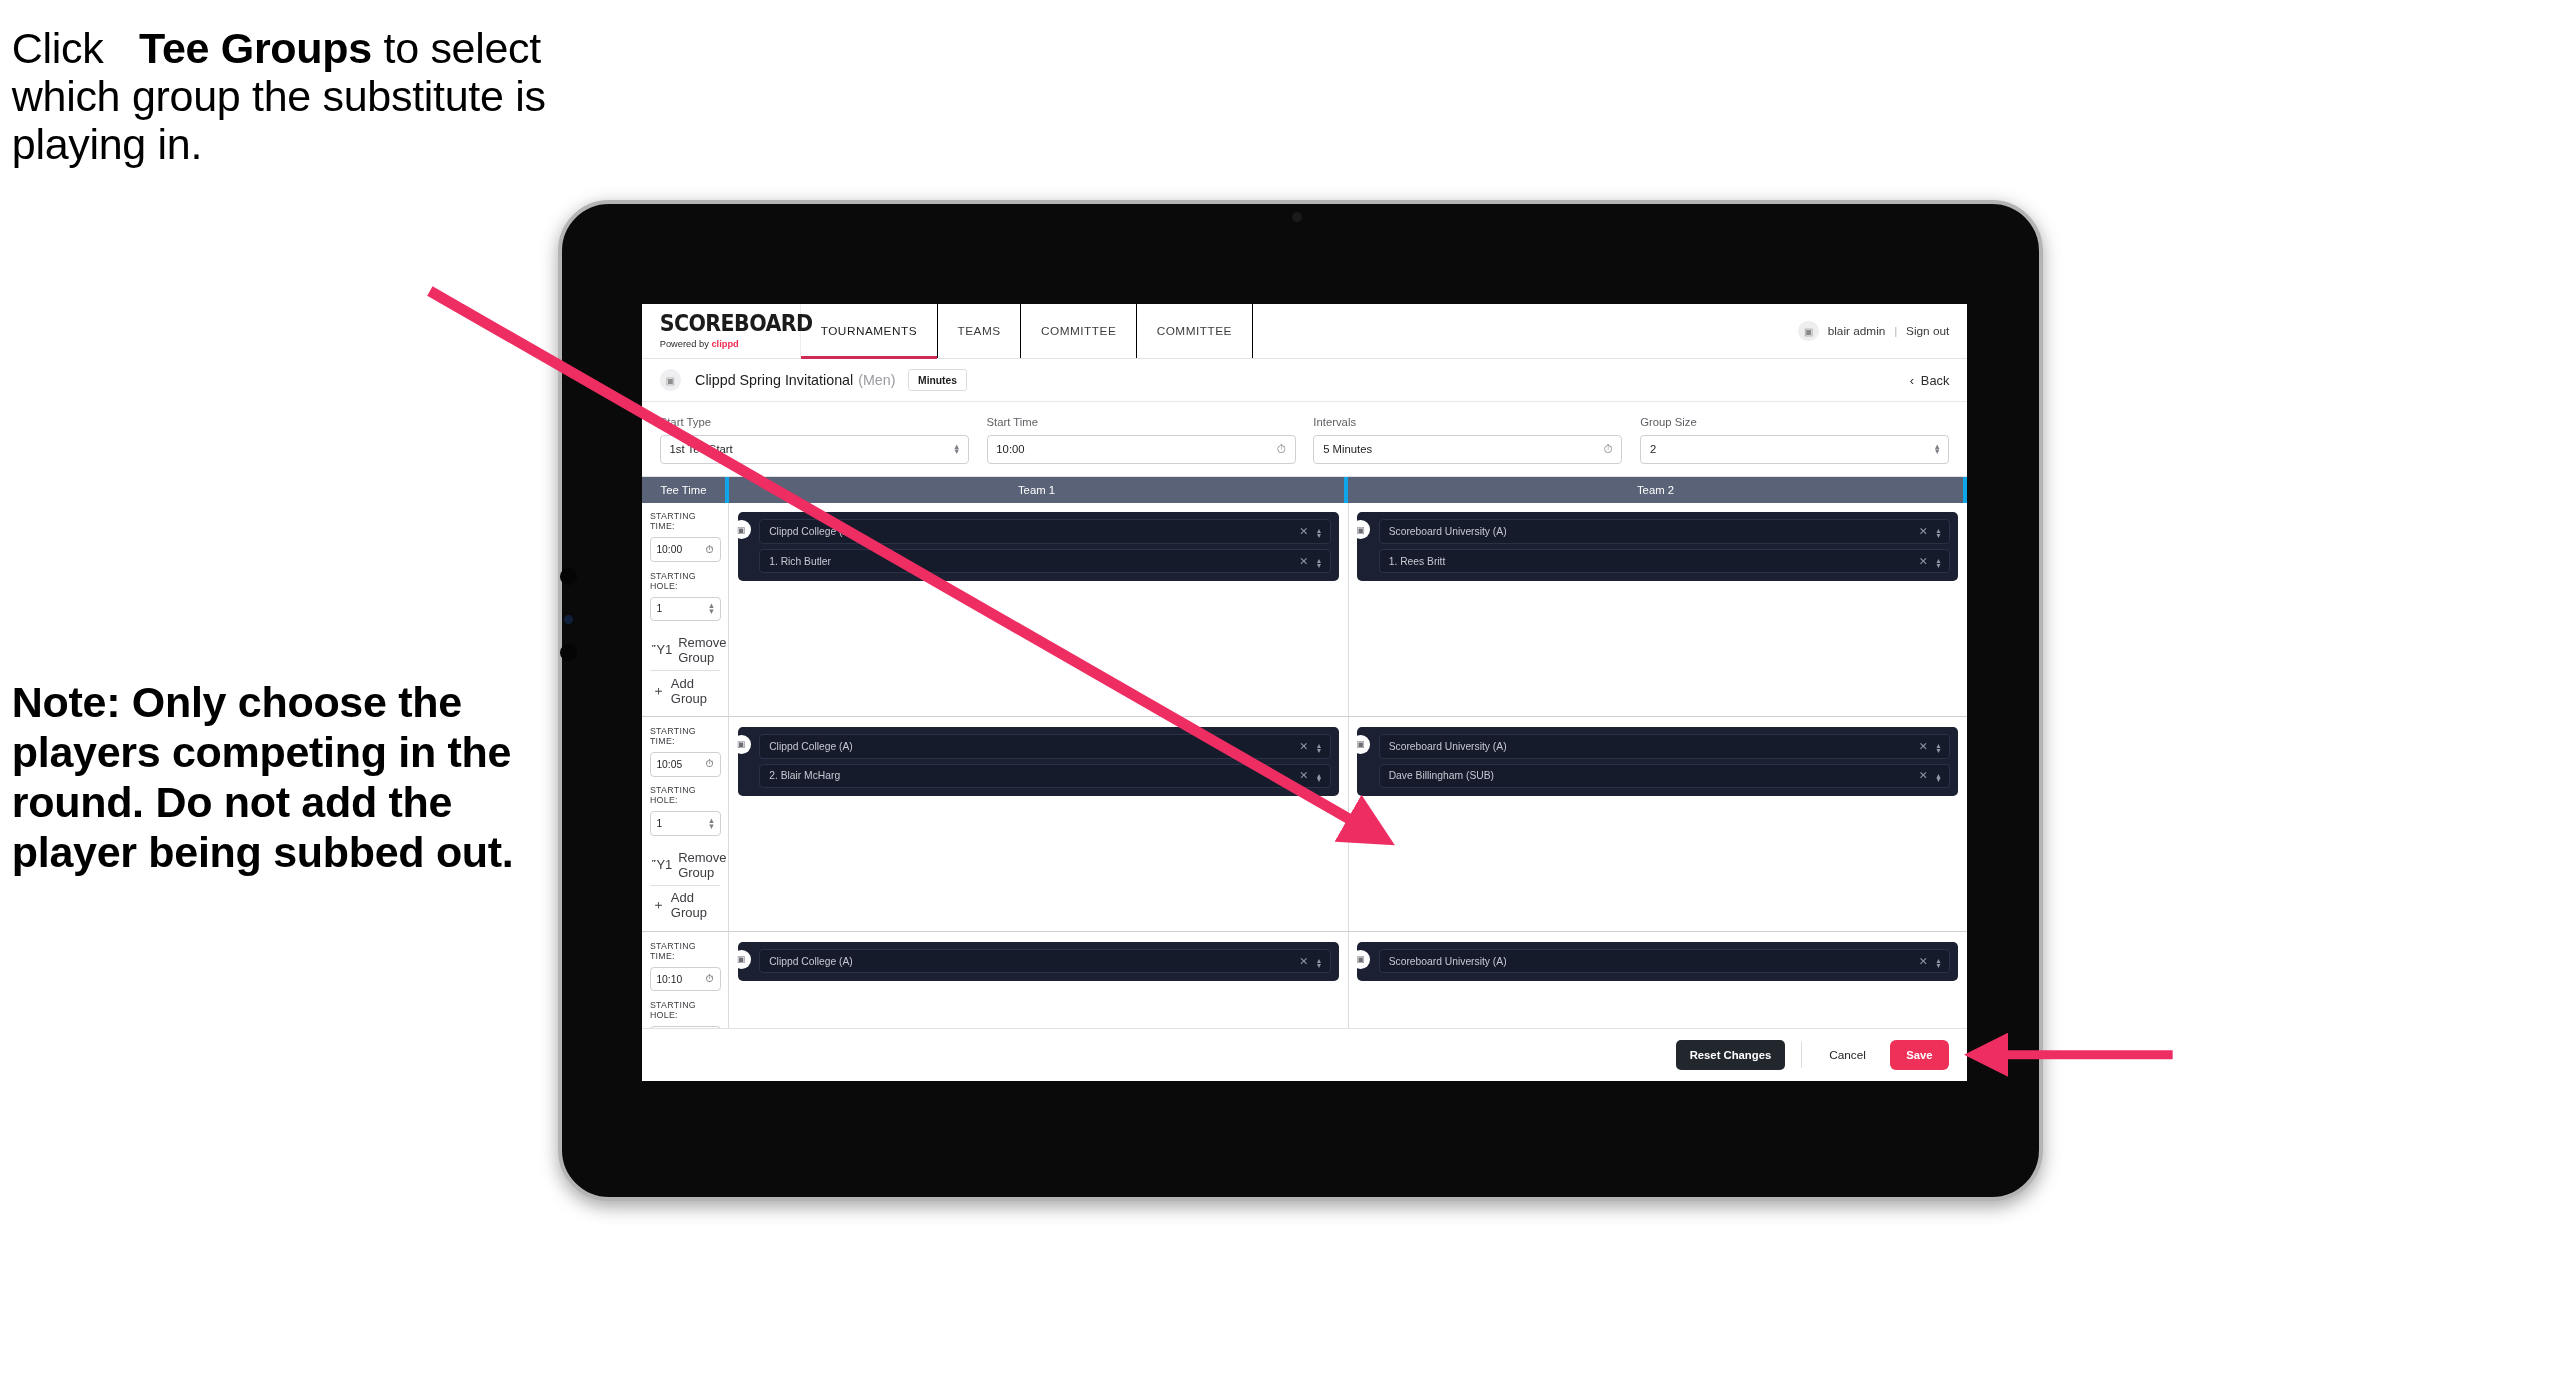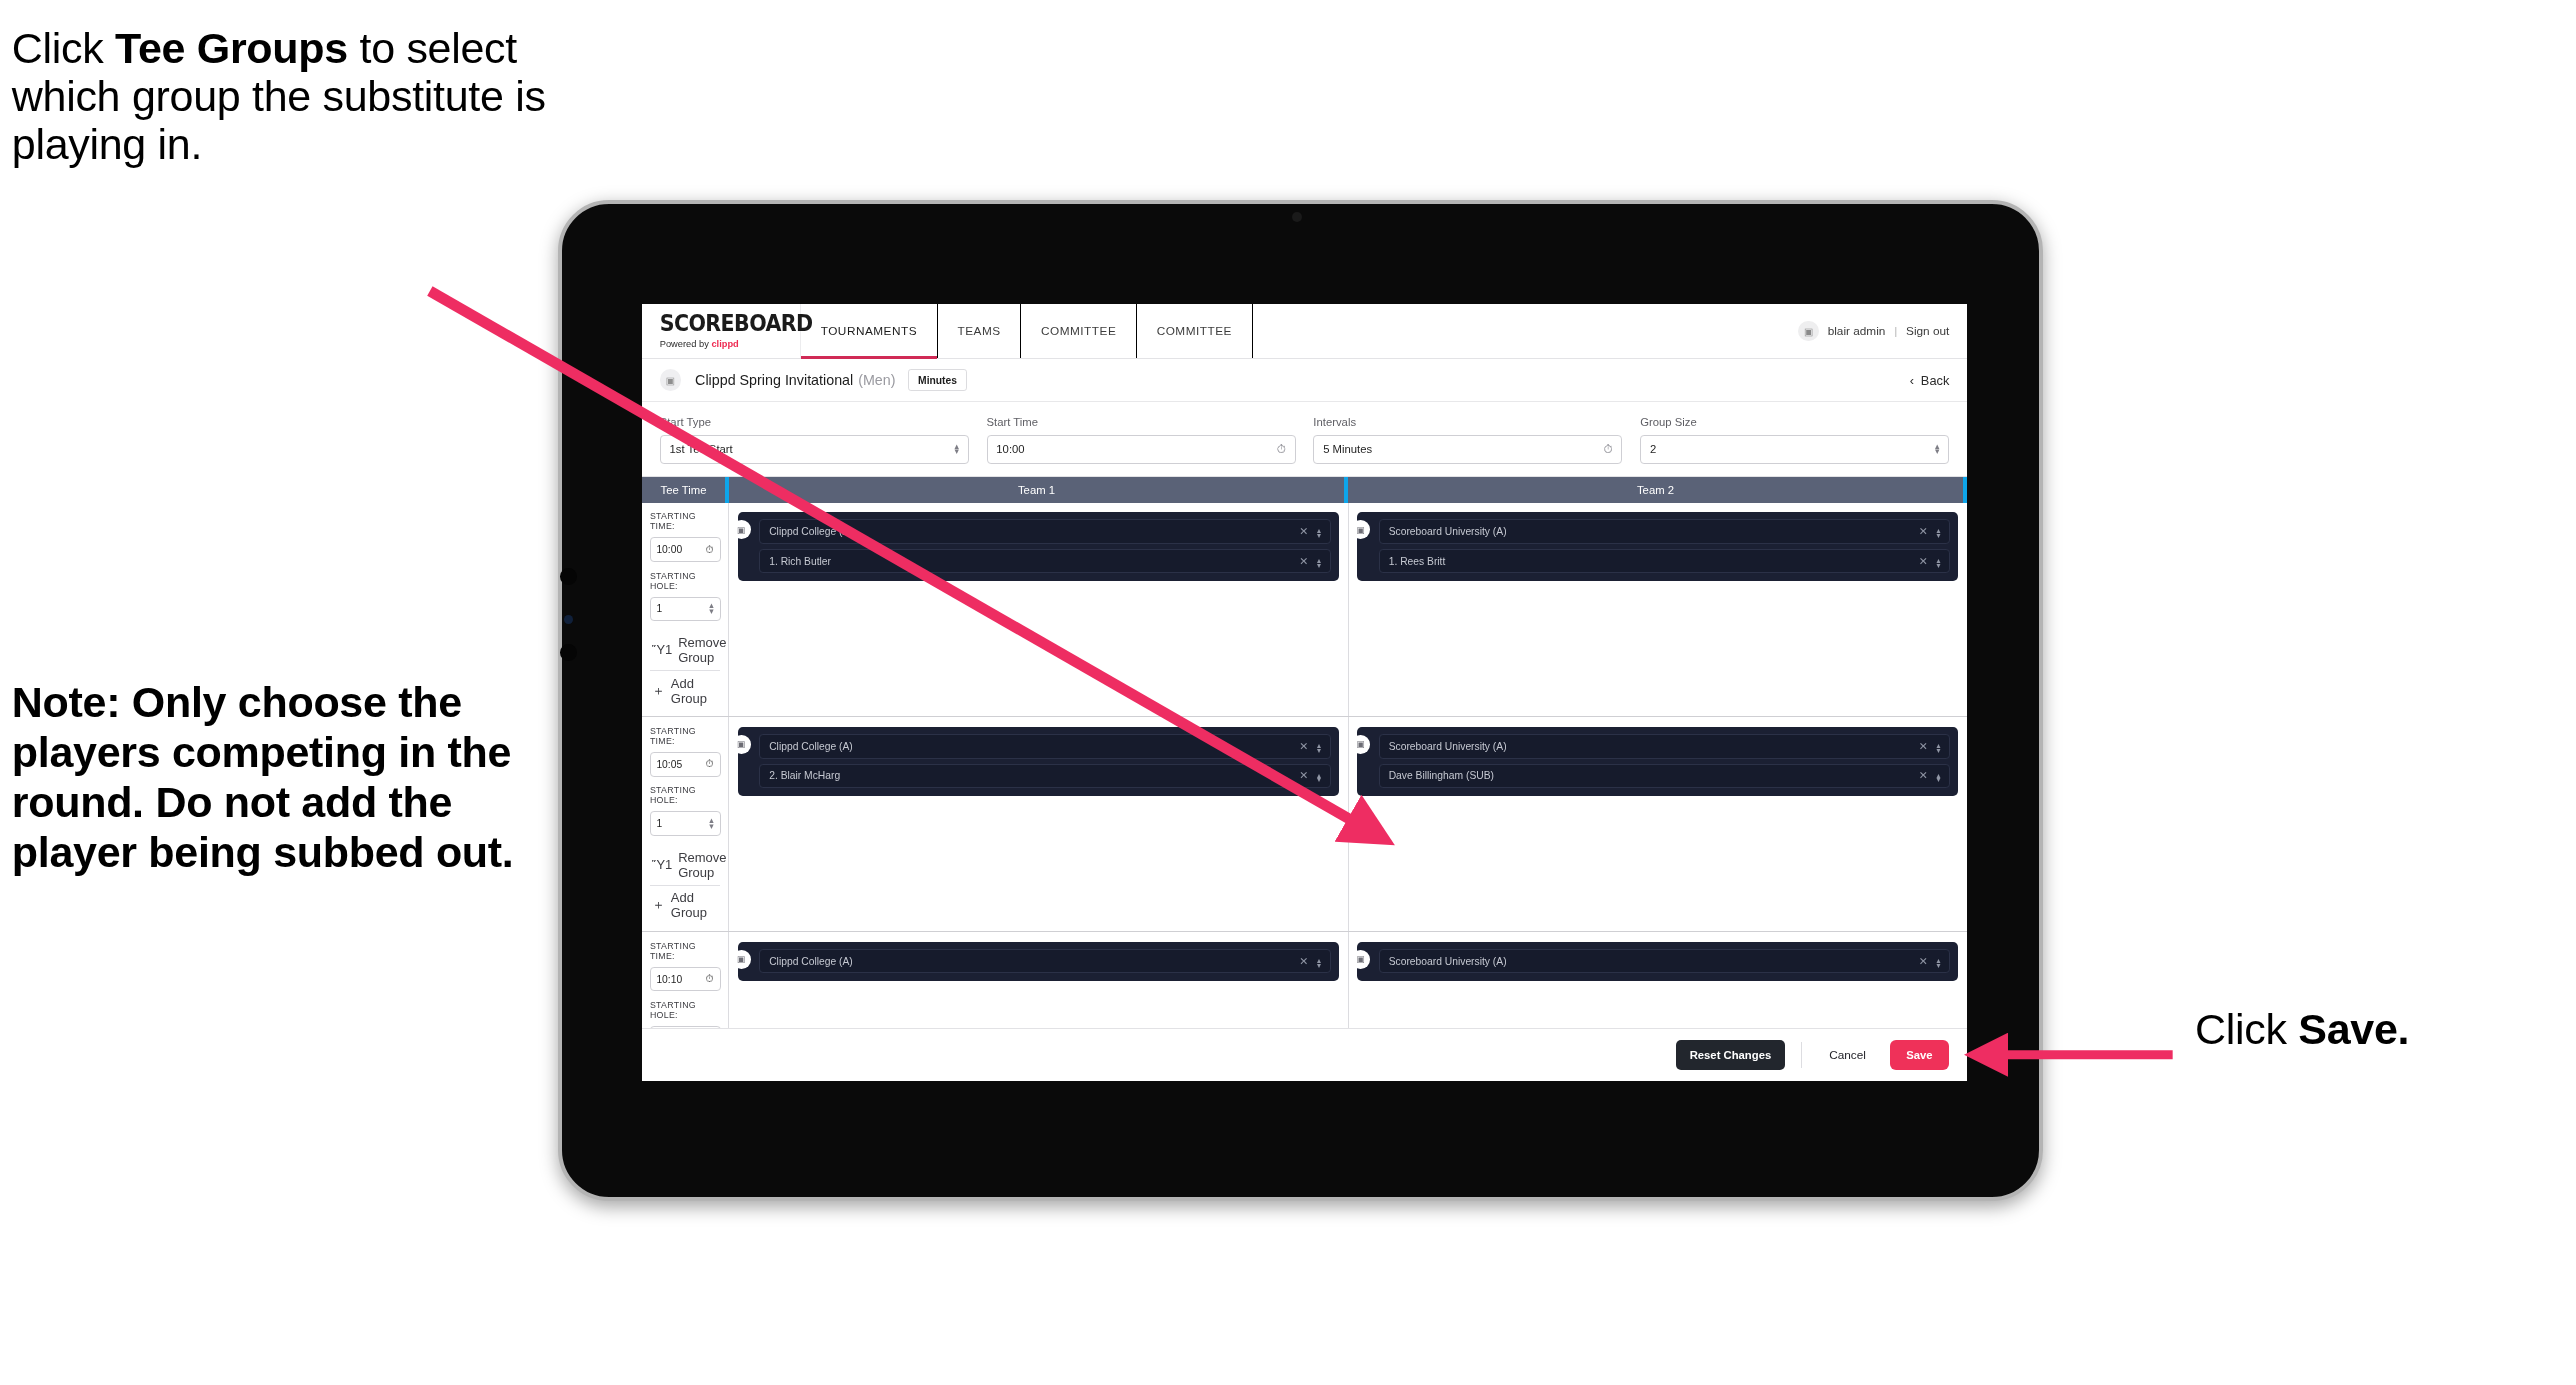--- a/index.html
+++ b/index.html
@@ -12,21 +12,21 @@
   #stage { position: relative; width: 2576px; height: 1385px; }
 
   
   .anno {
     position: absolute;
     color: #000;
     font-size: 43px;
     line-height: 1.12;
     letter-spacing: -0.3px;
   }
-  .anno b { font-weight: 700; }
+  .anno b { font-weight: 700; margin-left: 24px; }
   #anno-top { left: 11.8px; top: 23.6px; width: 570px; }
   #anno-note { left: 11.8px; top: 678px; width: 531px; font-weight: 700; line-height: 1.16; }
   #anno-save { left: 2195px; top: 1005px; width: 354px; }
 
   
   #tablet {
     position: absolute;
     left: 558px; top: 200px;
     width: 1485px; height: 1001px;
     background: #0a0a0a;
@@ -209,23 +209,20 @@
 <body>
 
 <div id="stage">
 
   <div class="anno" id="anno-top">
     <span>Click </span><b>Tee Groups</b><span> to select which group the substitute is playing in.</span>
   </div>
 
   <div class="anno" id="anno-note">Note: Only choose the players competing in the round. Do not add the player being subbed out.</div>
 
-  <div class="anno" id="anno-save">
-    <span>Click </span><b>Save.</b>
-  </div>
 
   <div id="tablet">
     <div class="tbtn" id="tb1"></div>
     <div class="tbtn" id="tb2"></div>
     <div class="tbtn" id="tb3"></div>
     <div id="tcam"></div>
 
     <div id="screen">
 
       <div id="topnav">

